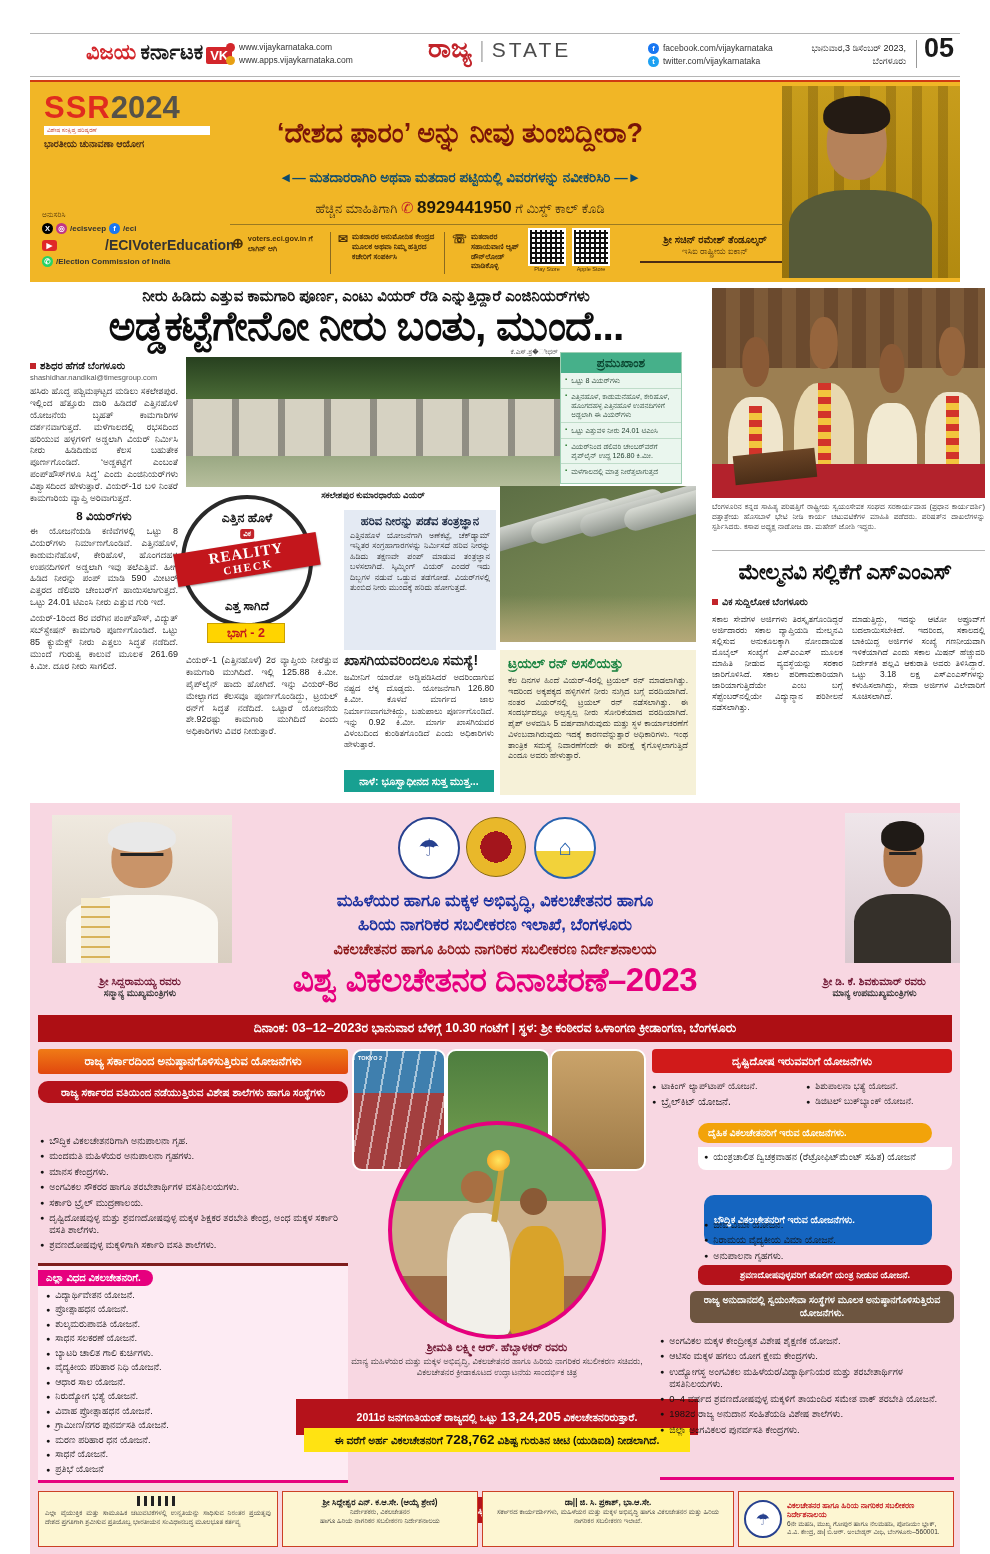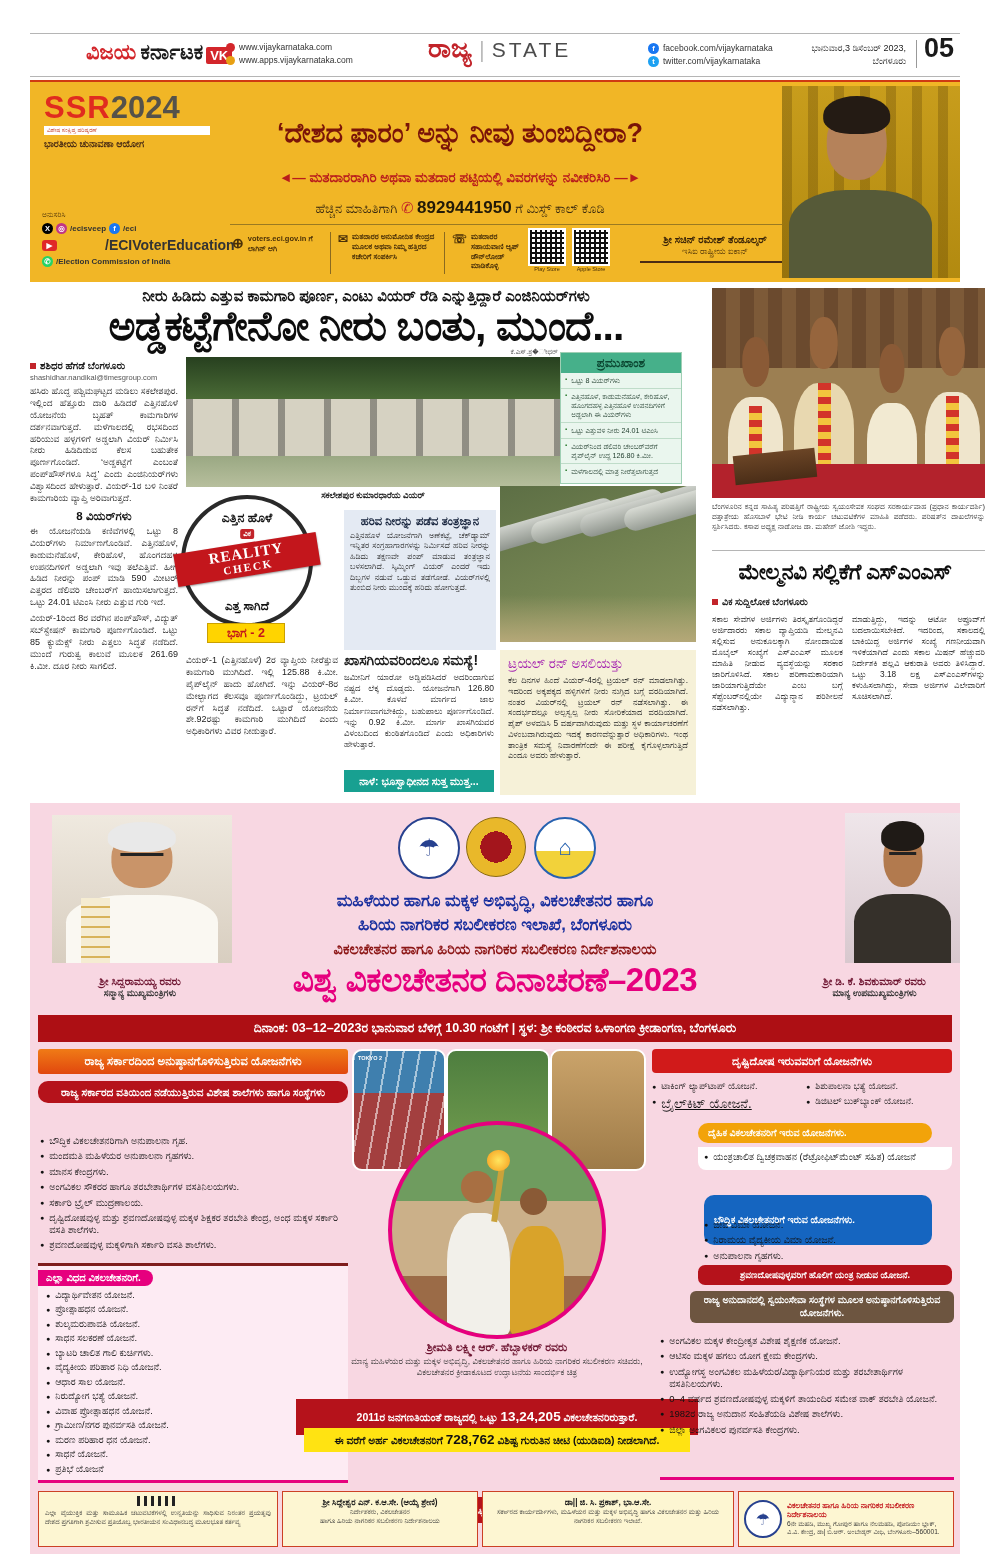--- a/index.html
+++ b/index.html
@@ -17,21 +17,21 @@
   .mh-sec-kn{font-size:26px;font-weight:800;color:#c2242a;}
   .mh-sec-en{font-size:21px;color:#4c4c4c;letter-spacing:3px;}
   .soc-ic{display:inline-flex;width:11px;height:11px;border-radius:50%;color:#fff;font-size:7.5px;font-weight:bold;align-items:center;justify-content:center;}
   
   .ssr{background:#f1b626;border-top:2px solid #cf3a12;}
   .ssr-ssr{color:#e02b1f;font-weight:800;font-size:31px;letter-spacing:1px;}
   .ssr-year{color:#55524a;font-weight:800;font-size:31px;}
   .ssr-strip{background:#fff;color:#c03018;font-size:6px;padding:1px 3px;width:160px;white-space:nowrap;overflow:hidden;}
   .ssr-org{color:#4a2c14;font-weight:bold;font-size:9.5px;margin-top:3px;}
   .ssr-head{color:#7a1408;font-weight:800;font-size:27px;}
-  .ssr-sub{color:#b91c1c;font-weight:bold;font-size:13.5px;}
+  .ssr-sub{color:#0c4a6e;font-weight:bold;font-size:13.5px;}
   .ssr-info{color:#3a2a10;font-size:13px;}
   .ssr-phone{font-size:17px;font-weight:800;color:#221a08;}
   .ssr-item{font-size:7.5px;font-weight:bold;color:#4a3008;line-height:1.3;display:flex;gap:4px;}
   .qr{width:34px;height:34px;background:
       repeating-linear-gradient(0deg,#111 0 2px,transparent 2px 5px),
       repeating-linear-gradient(90deg,#111 0 2px,#fff 2px 5px);border:2px solid #fff;}
   .qr-lb{font-size:5.5px;color:#4a3008;text-align:center;}
   .eci-logo{background:#fff;border-radius:8px;box-shadow:0 0 0 1px #d8d8d8 inset;
      background-image:linear-gradient(115deg,transparent 22%,#e87a1e 22% 38%,#fff 38% 50%,#8a8f96 50% 58%,#fff 58% 68%,#2f8a3a 68% 84%,transparent 84%);}
   .ssr-cap1{font-size:10px;font-weight:800;color:#3a2408;}
@@ -52,21 +52,21 @@
   .credit{font-size:7px;color:#444;}
   .hl-box{background:#eaf6ee;border:1px solid #9fcfb4;}
   .hl-head{background:#46b08a;color:#0b4631;font-weight:800;font-size:12px;text-align:center;padding:3px 0;}
   .hl-item{display:flex;gap:4px;font-size:7.2px;line-height:1.25;color:#1d3a2a;padding:3px 4px;border-bottom:1px solid #bfdcc9;}
   .hl-item:last-child{border-bottom:none;}
   .tech-box{background:#e4eaf3;padding:5px 6px;}
   .tech-title{font-size:11.5px;font-weight:800;text-align:center;color:#16233c;margin-bottom:3px;}
   .tiny{font-size:8px;line-height:1.3;color:#2a2a2a;}
   .teal-bar{background:#18a091;color:#fff;font-weight:bold;font-size:10.5px;line-height:22px;text-align:center;}
   .trial-box{background:#f6f1d8;padding:6px 8px;}
-  .trial-title{font-size:13.5px;font-weight:400;color:#a21caf;margin-bottom:3px;}
+  .trial-title{font-size:13.5px;font-weight:700;color:#15803d;margin-bottom:3px;}
   
   .badge-ring{position:absolute;width:124px;height:124px;border-radius:50%;background:#fff;border:4px solid #2a2a2a;box-shadow:0 0 0 2px #fff;}
   .badge-top{position:absolute;top:12px;width:100%;text-align:center;font-weight:800;font-size:12.5px;color:#111;}
   .badge-vk{position:absolute;top:30px;left:50%;transform:translateX(-50%);background:#c2242a;color:#fff;font-size:7px;font-weight:bold;padding:1px 3px;border-radius:2px;}
   .badge-ribbon{position:absolute;top:44px;left:-10px;width:144px;background:#c3161c;color:#fff;text-align:center;transform:rotate(-9deg);padding:3px 0;box-shadow:0 1px 2px rgba(0,0,0,.4);}
   .badge-r1{font-family:"Liberation Serif",serif;font-weight:bold;font-size:15px;letter-spacing:1px;line-height:1;}
   .badge-r2{font-family:"Liberation Serif",serif;font-weight:bold;font-size:11px;letter-spacing:2px;line-height:1.1;}
   .badge-bot{position:absolute;bottom:10px;width:100%;text-align:center;font-weight:800;font-size:12px;color:#111;}
   .badge-chip{position:absolute;background:#ffd400;color:#c3161c;font-weight:800;font-size:12.5px;text-align:center;border:1px solid #caa000;}
   .headline2{font-size:21.5px;font-weight:800;color:#0d0d0d;letter-spacing:-0.5px;}
@@ -530,21 +530,21 @@
     <div class="li">
           <span class="bdot">●</span>
           <span class="lbl" style="font-size:9px;">ಟಾಕಿಂಗ್ ಲ್ಯಾಪ್‌ಟಾಪ್ ಯೋಜನೆ.</span>
         </div>
         <div class="li">
           <span class="bdot">●</span>
           <span class="lbl" style="font-size:9px;">ಶಿಶುಪಾಲನಾ ಭತ್ಯೆ ಯೋಜನೆ.</span>
         </div>
         <div class="li">
           <span class="bdot">●</span>
-          <span class="lbl" style="font-size:13px;text-decoration:underline;">ಬ್ರೈಲ್‌ಕಿಟ್ ಯೋಜನೆ.</span>
+          <span class="lbl" style="font-size:10px;">ಬ್ರೈಲ್‌ಕಿಟ್ ಯೋಜನೆ.</span>
         </div>
         <div class="li">
           <span class="bdot">●</span>
           <span class="lbl" style="font-size:9px;">ಡಿಜಿಟಲ್ ಬುಕ್‌ಬ್ಯಾಂಕ್ ಯೋಜನೆ.</span>
         </div>
       </div>
 
     <div class="abs hdr-yellow" style="left:668px;top:320px;width:234px;box-sizing:border-box;">ದೈಹಿಕ ವಿಕಲಚೇತನರಿಗೆ ಇರುವ ಯೋಜನೆಗಳು.</div>
     <div class="abs blist" style="left:668px;top:344px;width:254px;background:#fff;border-radius:0 0 8px 8px;padding:4px 6px;box-sizing:border-box;">
 

